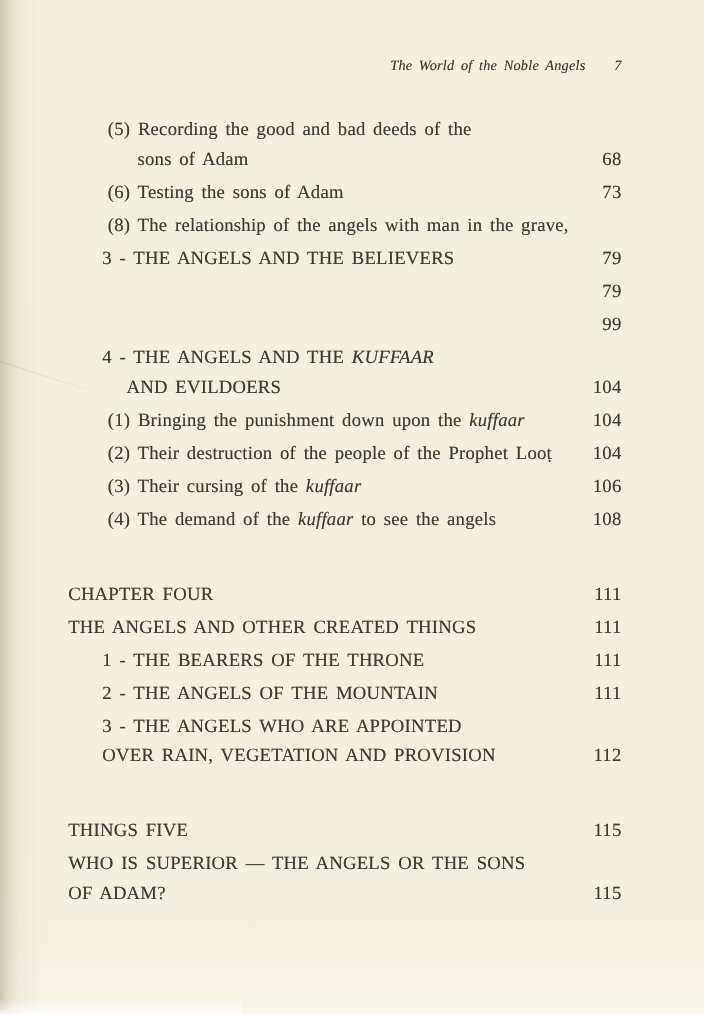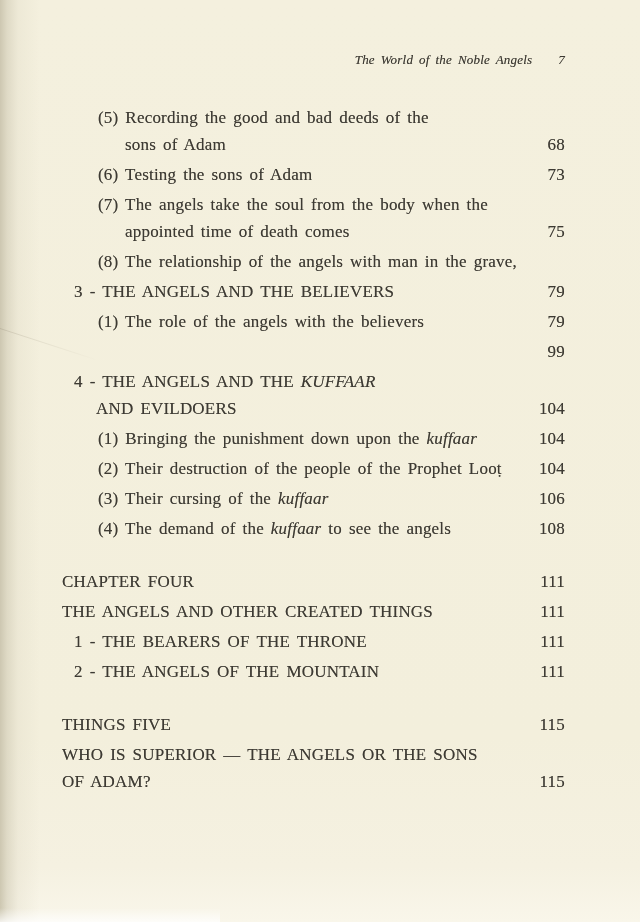--- a/index.html
+++ b/index.html
@@ -37,22 +37,22 @@
     text-shadow:0 0 0.5px rgba(61,58,51,0.55);
   }
   .hdr{
     display:flex;justify-content:flex-end;align-items:baseline;
     height:22px;margin-bottom:30px;
     font-size:13px;
   }
   .hdr .title{font-style:italic;}
   .hdr .pnum{font-style:italic;margin-left:26px;}
   .entry{margin-bottom:3px;}
-  .entry.gap{margin-top:26px;}
-  .entry.section{margin-left:12px;}
+  .entry.gap{margin-top:41px;}
+  .entry.section{margin-left:31px;}
   .entry.sub{margin-left:36px;}
   .line{line-height:27px;display:flex;align-items:baseline;}
   .line .txt{flex:0 1 auto;}
   .line .pg{margin-left:auto;padding-left:12px;text-align:right;}
   .sub .line.cont .txt{padding-left:27px;}
   .section .line.cont .txt{padding-left:22px;}
   .chapter .line.cont .txt{padding-left:0;}
   .line.flush .txt{padding-left:0 !important;}
   .it{font-style:italic;}
 </style>
@@ -78,41 +78,31 @@
         </div>
       </div>
       <div class="entry sub">
         <div class="line">
           <span class="txt"><span>(6) Testing the sons of Adam</span></span>
           <span class="pg">73</span>
         </div>
       </div>
       <div class="entry sub">
         <div class="line">
-          <span class="txt"><span>(7) The angels take the soul from the body when the</span></span>
-        </div>
-        <div class="line cont">
-          <span class="txt"><span>appointed time of death comes</span></span>
-          <span class="pg">75</span>
-        </div>
-      </div>
-      <div class="entry sub">
-        <div class="line">
           <span class="txt"><span>(8) The relationship of the angels with man in the grave,</span></span>
         </div>
       </div>
       <div class="entry section">
         <div class="line">
           <span class="txt"><span>3 - THE ANGELS AND THE BELIEVERS</span></span>
           <span class="pg">79</span>
         </div>
       </div>
       <div class="entry sub">
         <div class="line">
-          <span class="txt"><span>(1) The role of the angels with the believers</span></span>
           <span class="pg">79</span>
         </div>
       </div>
       <div class="entry sub">
         <div class="line">
           <span class="pg">99</span>
         </div>
       </div>
       <div class="entry section">
         <div class="line">
@@ -164,20 +154,29 @@
           <span class="txt"><span>1 - THE BEARERS OF THE THRONE</span></span>
           <span class="pg">111</span>
         </div>
       </div>
       <div class="entry section">
         <div class="line">
           <span class="txt"><span>2 - THE ANGELS OF THE MOUNTAIN</span></span>
           <span class="pg">111</span>
         </div>
       </div>
+      <div class="entry section">
+        <div class="line">
+          <span class="txt"><span>3 - THE ANGELS WHO ARE APPOINTED</span></span>
+        </div>
+        <div class="line cont flush">
+          <span class="txt"><span>OVER RAIN, VEGETATION AND PROVISION</span></span>
+          <span class="pg">112</span>
+        </div>
+      </div>
       <div class="entry chapter gap">
         <div class="line">
           <span class="txt"><span>THINGS FIVE</span></span>
           <span class="pg">115</span>
         </div>
       </div>
       <div class="entry chapter">
         <div class="line">
           <span class="txt"><span>WHO IS SUPERIOR — THE ANGELS OR THE SONS</span></span>
         </div>

